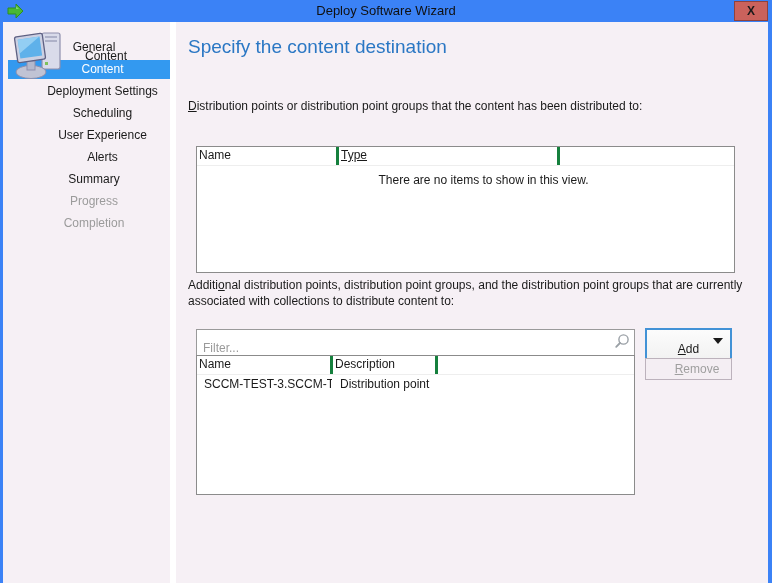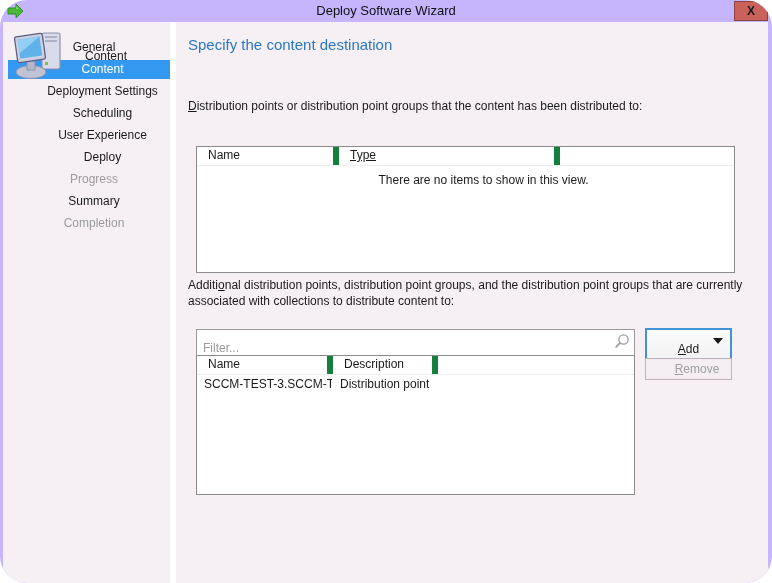--- a/index.html
+++ b/index.html
@@ -1,17 +1,17 @@
 <!DOCTYPE html>
 <html><head>
 <meta charset="utf-8">
 <style>
   html,body{margin:0;padding:0;}
   body{width:772px;height:583px;font-family:"Liberation Sans",sans-serif;-webkit-font-smoothing:antialiased;}
-  .window{position:relative;width:772px;height:583px;background:#c4b5fd;overflow:hidden;border-radius:27px;}
+  .window{position:relative;width:772px;height:583px;background:#3b82f6;overflow:hidden;}
 
   
   .titlebar{position:relative;height:22px;}
   .title{position:absolute;left:0;right:0;top:0;height:22px;line-height:22px;text-align:center;
          font-size:13px;color:#101010;}
   .wizard-arrow{position:absolute;left:7px;top:3px;}
   .close-btn{position:absolute;right:4px;top:1px;width:34px;height:20px;background:#ca625c;
              border:1px solid #8e423d;box-sizing:border-box;display:flex;align-items:center;
              justify-content:center;font-size:12px;font-weight:bold;color:#1a1a1a;cursor:default;}
 
@@ -31,31 +31,31 @@
   .nav{list-style:none;margin:0;padding:0;font-size:12px;color:#1a1a1a;}
   .nav li{height:22px;line-height:22px;white-space:nowrap;}
   .nav li.lvl1{padding-left:15px;}
   .nav li.lvl2{padding-left:32px;}
   .nav li.selected{background:#3399f0;color:#ffffff;margin-left:5px;height:19px;line-height:19px;
                    margin-top:2px;margin-bottom:1px;padding-left:27px;}
   .nav li.disabled{color:#9b9b9b;}
 
   
   .main{flex:1;position:relative;font-size:12px;color:#1a1a1a;}
-  .heading{position:absolute;left:12px;top:14px;margin:0;font-size:15px;font-weight:normal;color:#2a77c4;}
+  .heading{position:absolute;left:12px;top:14px;margin:0;font-size:19px;font-weight:normal;color:#2a77c4;}
   .para1{position:absolute;left:12px;top:77px;white-space:nowrap;}
   .para2{position:absolute;left:12px;top:256px;width:576px;line-height:1.3;}
   .mn{text-decoration:underline;}
 
   
   .listview{position:absolute;background:#ffffff;border:1px solid #8b8b8b;box-sizing:border-box;}
   .lv1{left:20px;top:124px;width:539px;height:127px;}
   .lv2{left:20px;top:333px;width:439px;height:140px;}
   .lv-head{display:flex;height:18px;border-bottom:1px solid #eeeeee;}
-  .lv-head .cell{line-height:17px;padding-left:11px;border-right:6px solid #15803d;
+  .lv-head .cell{line-height:17px;padding-left:2px;border-right:3px solid #15803d;
                  box-sizing:border-box;overflow:hidden;white-space:nowrap;}
   .lv1 .c0{width:142px;} .lv1 .c1{width:221px;text-decoration:underline;}
   .lv2 .c0{width:136px;} .lv2 .c1{width:105px;} .lv2 .c2{width:131px;}
   .lv-empty{margin-top:7px;text-align:center;padding-left:36px;}
   .lv-row{display:flex;height:18px;line-height:18px;}
   .lv-row .cell{padding-left:7px;border-right:1px solid transparent;box-sizing:border-box;
                 overflow:hidden;white-space:nowrap;}
 
   
   .filterwrap{position:absolute;left:20px;top:307px;width:439px;height:37px;text-decoration:underline;}
@@ -117,23 +117,23 @@
 
     <div class="bodyrow">
 
       <div class="sidebar">
         <ul class="nav">
           <li class="lvl1">General</li>
           <li class="lvl2 selected">Content</li>
           <li class="lvl2">Deployment Settings</li>
           <li class="lvl2">Scheduling</li>
           <li class="lvl2">User Experience</li>
-          <li class="lvl2">Deploy</li>
+          <li class="lvl2">Alerts</li>
+          <li class="lvl1">Summary</li>
           <li class="lvl1 disabled">Progress</li>
-          <li class="lvl1">Summary</li>
           <li class="lvl1 disabled">Completion</li>
         </ul>
       </div>
 
       <div class="main">
 
         <h1 class="heading">Specify the content destination</h1>
 
         <div class="para1"><span class="mn">D</span><span>istribution points or distribution point groups that the content has been distributed to:</span></div>
 

